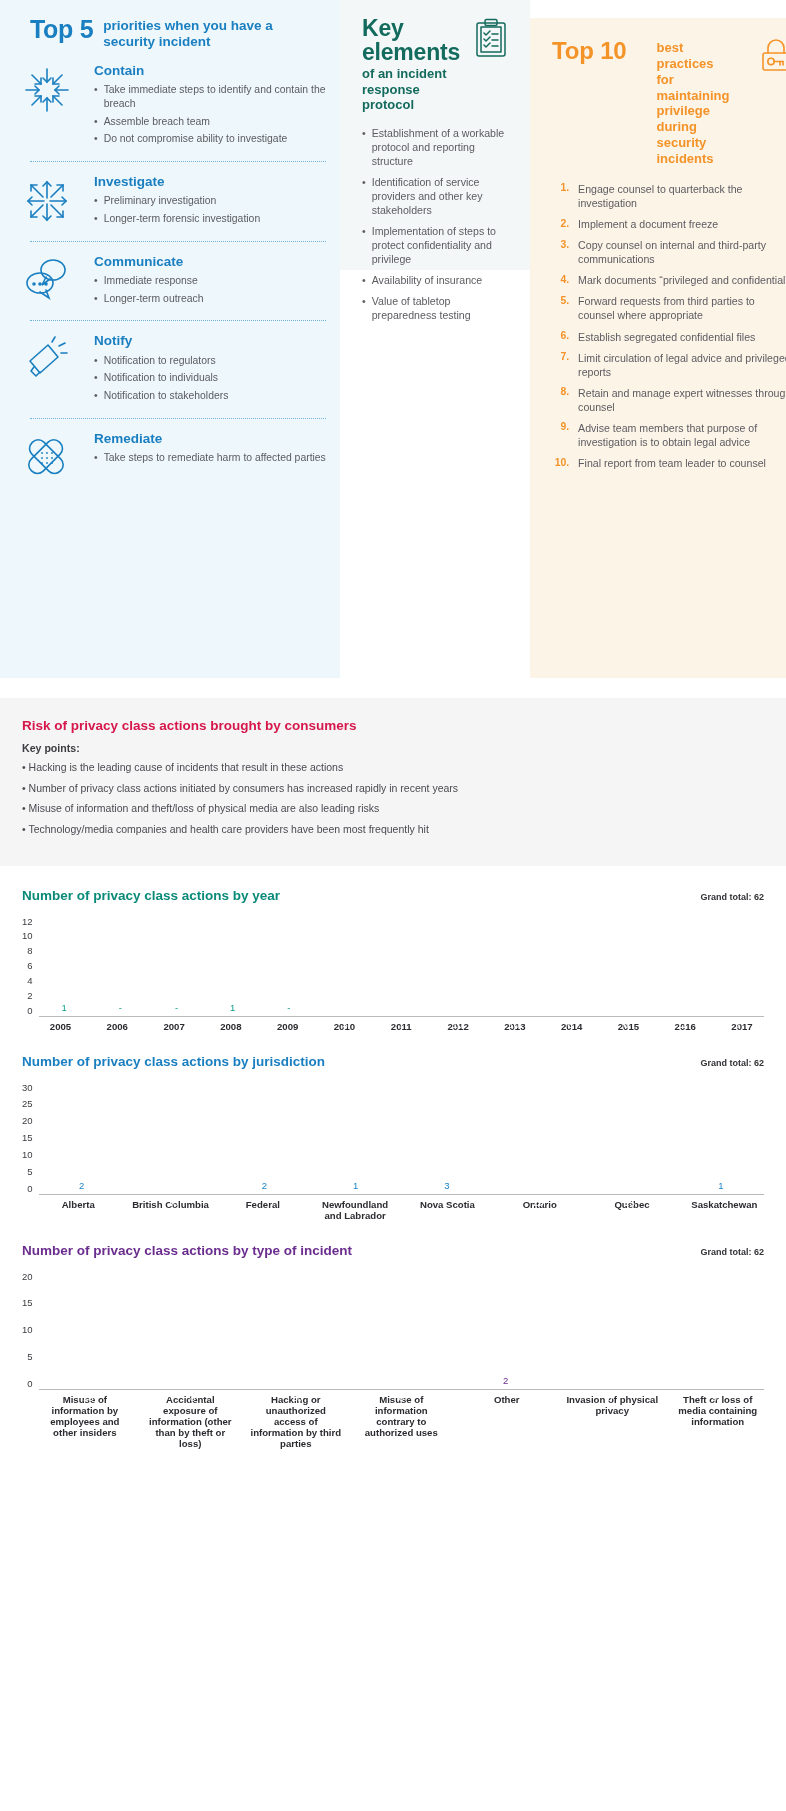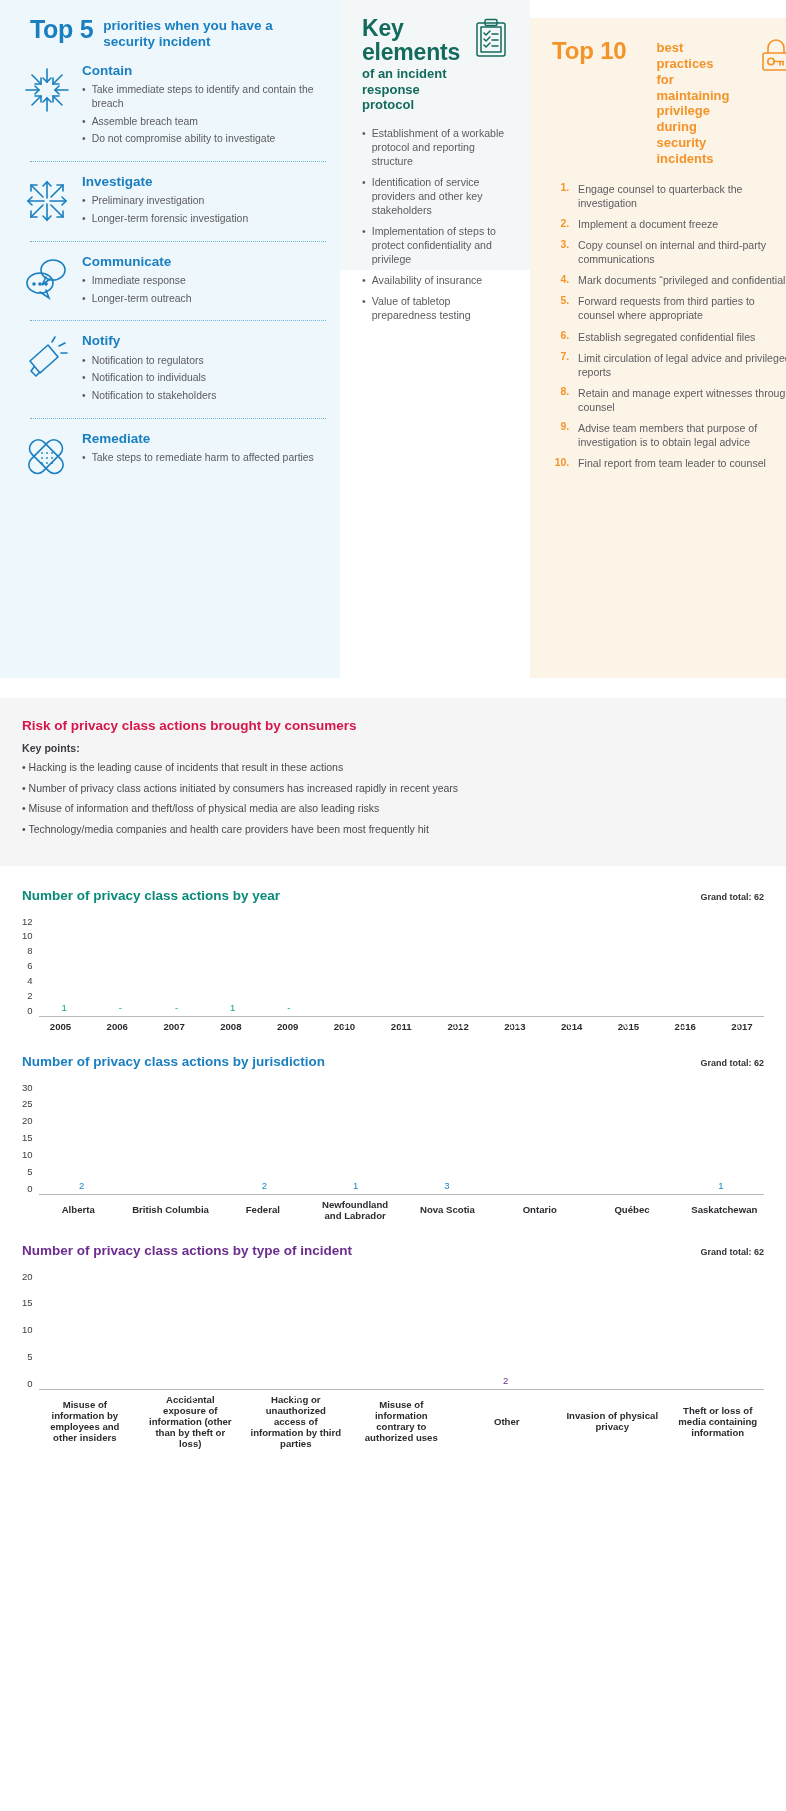--- a/index.html
+++ b/index.html
@@ -22,21 +22,21 @@
   .hdr-top5 { display: flex; align-items: flex-start; gap: 10px; padding-left: 14px; }
   .top5-big {
     font-size: 25px; font-weight: bold; color: #1a7fc1;
     line-height: 1.05; white-space: nowrap; letter-spacing: -0.3px;
   }
   .top5-sub {
     font-size: 13.5px; font-weight: bold; color: #1a7fc1;
     line-height: 1.22; padding-top: 2px;
   }
 
-  .step { display: flex; gap: 4px; align-items: flex-start; padding-top: 10px; }
+  .step { display: flex; gap: 16px; align-items: flex-start; padding-top: 10px; }
   .step-icon { width: 62px; min-width: 62px; padding-top: 4px; display:flex; justify-content:center; }
   .step-body { flex: 1; padding-top: 2px; }
   .step-title {
     font-size: 13.5px; font-weight: bold; color: #1a7fc1;
     margin-bottom: 4px; line-height: 1.2;
   }
   .bul { display: flex; gap: 6px; font-size: 10.4px; color: #5b5b60;
          line-height: 1.32; margin-bottom: 4px; }
   .bul .dot { color: #5b5b60; }
   .divider {
@@ -100,21 +100,21 @@
   .plot { display: flex; margin-top: 13px; }
   .yaxis { display: flex; flex-direction: column; justify-content: space-between;
            align-items: flex-end; padding-right: 6px; font-size: 9.5px; color: #3b3b40; }
   .bars { flex: 1; display: flex; gap: 5px; align-items: flex-end; position: relative; }
   .barcol { flex: 1; display: flex; flex-direction: column; justify-content: flex-end;
             background: #e6e6e8; position: relative; }
   .barfill { width: 100%; position: relative; }
   .barval { position: absolute; left: 0; right: 0; text-align: center;
             font-size: 9.5px; color: #ffffff; top: 3px; }
   .barval.outside { color: inherit; top: -14px; }
-  .xaxis { display: flex; gap: 13px; margin-top: 4px; align-items: center; }
+  .xaxis { display: flex; gap: 13px; margin-top: 4px; }
   .xlabel { flex: 1; text-align: center; font-size: 9.6px; font-weight: bold;
             color: #2b2b30; line-height: 1.15; }
   .zeroline { height: 1px; background: #b9b9bd; }
 
   .c-year  .chart-title { color: #0a8a78; }
   .c-juris .chart-title { color: #1a7fc1; }
   .c-type  .chart-title { color: #6b2d8e; }
 
   
   svg { display: block; }

